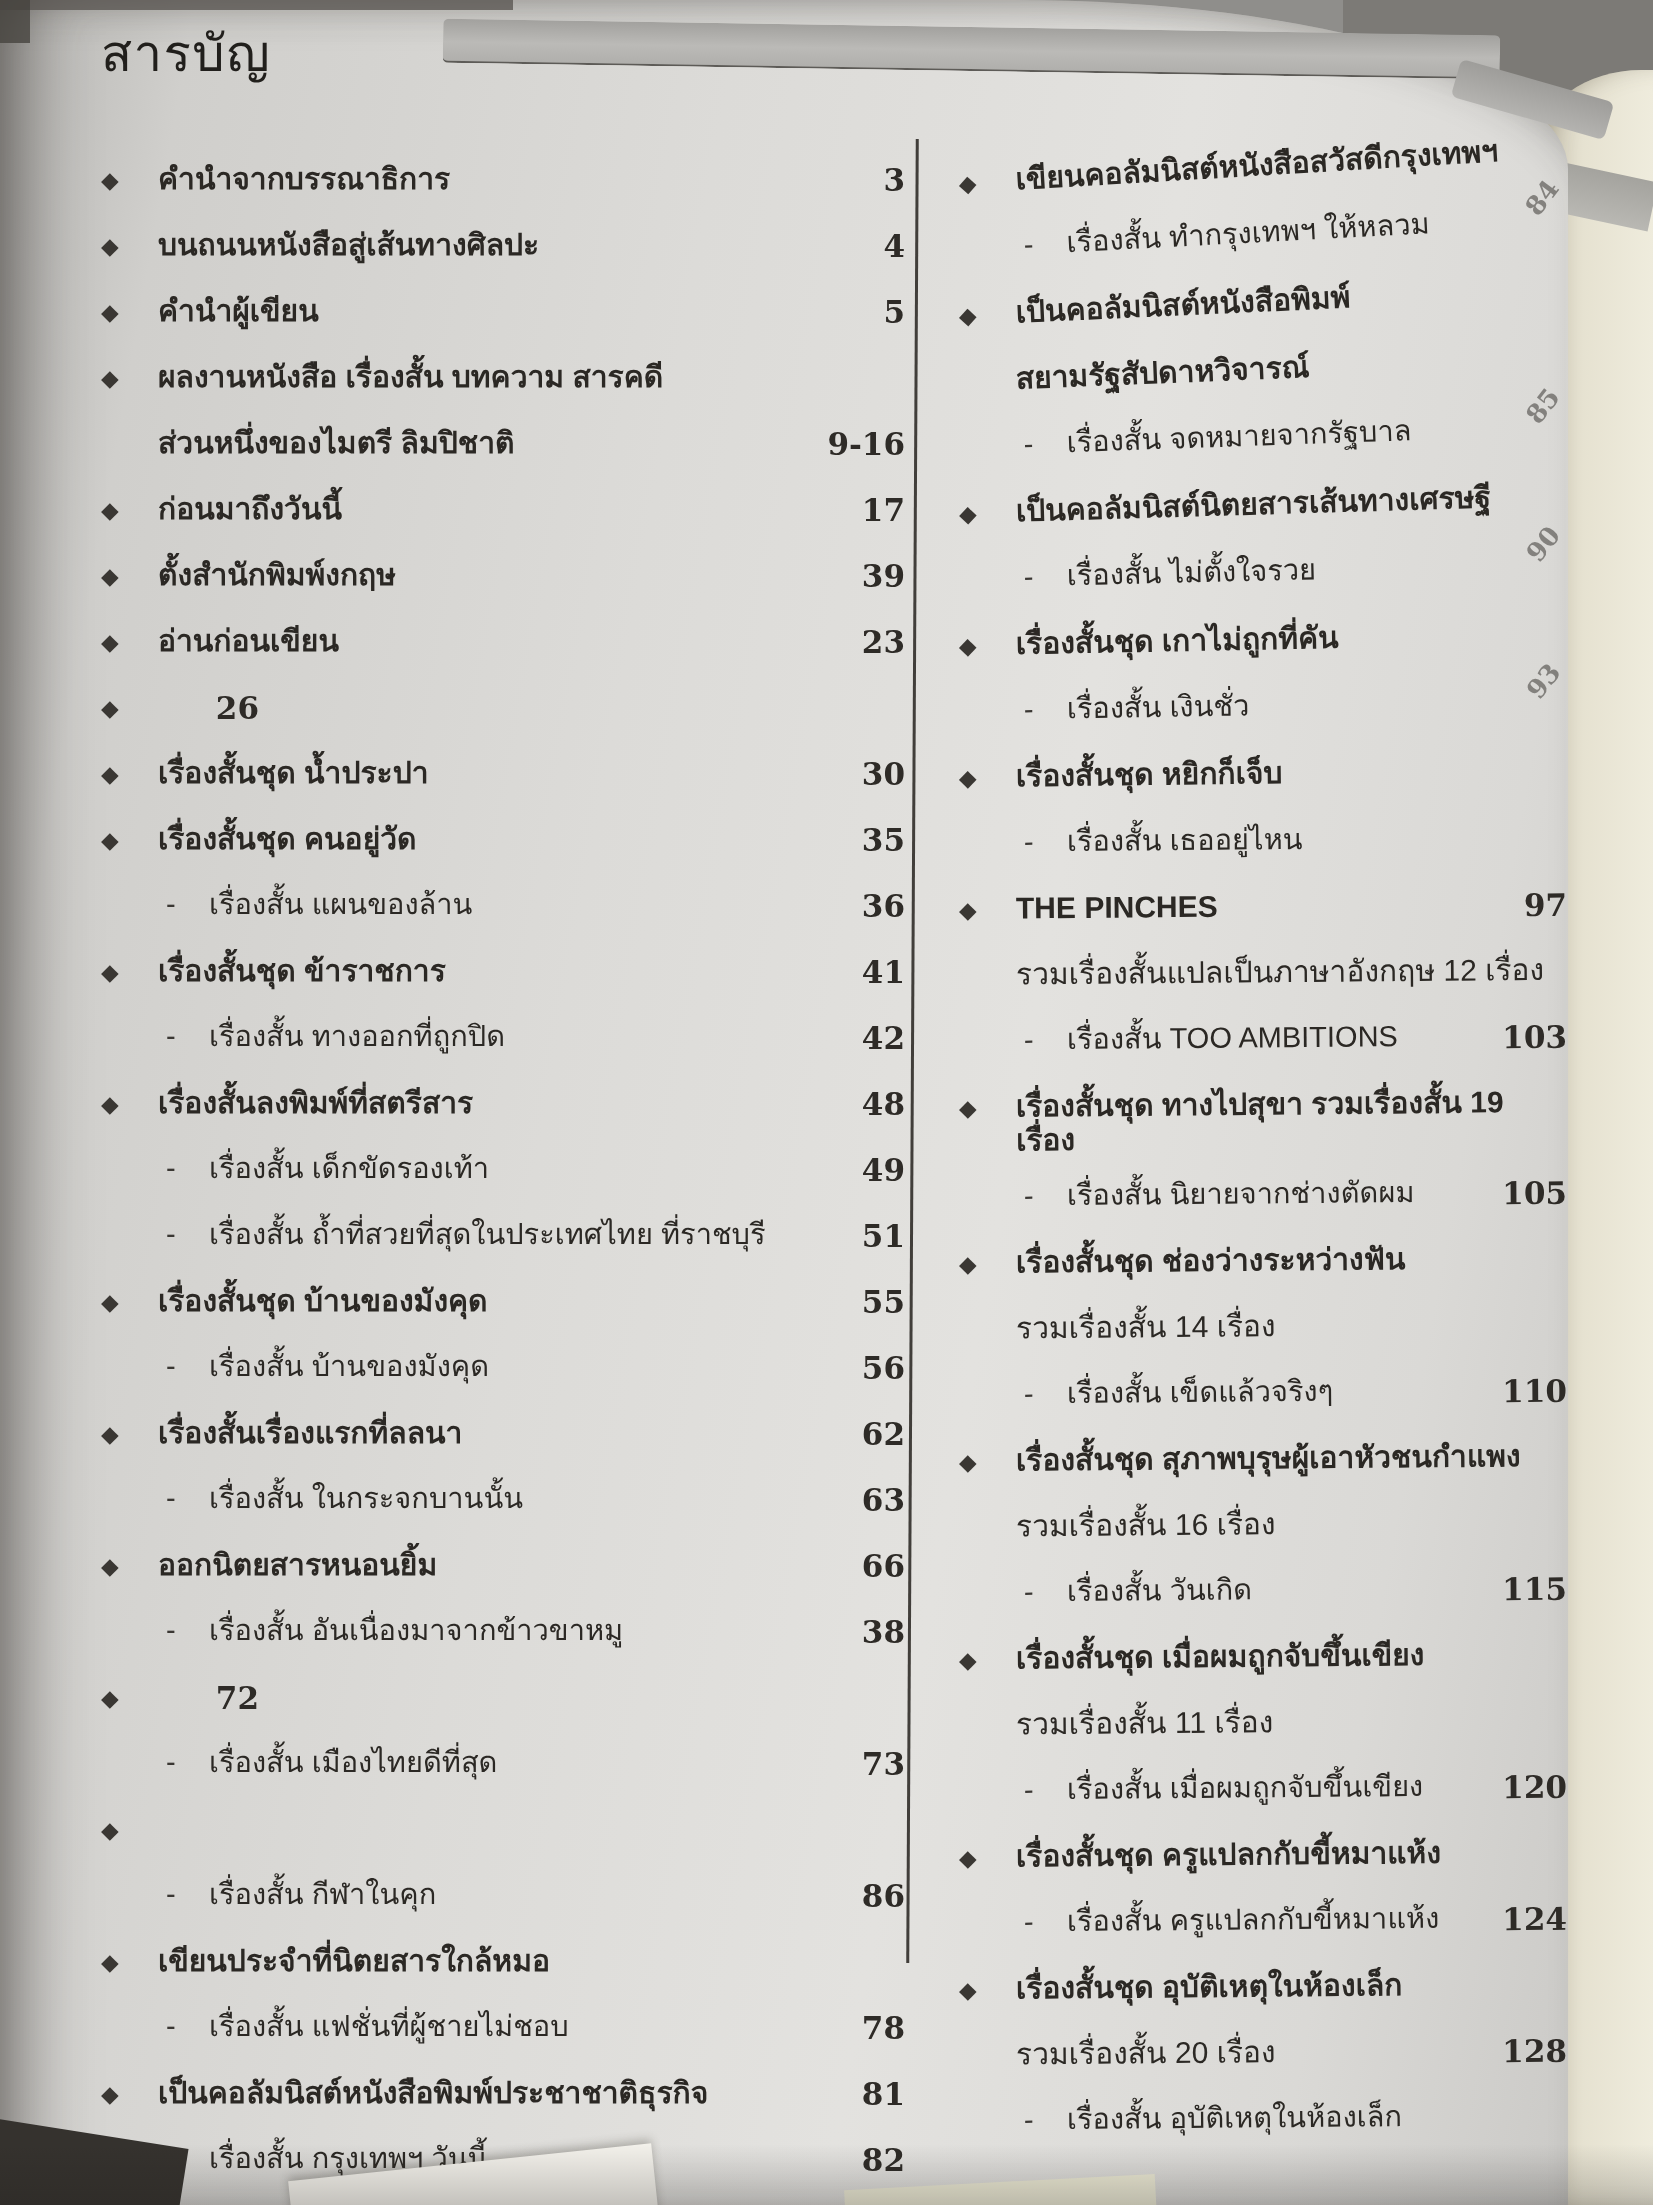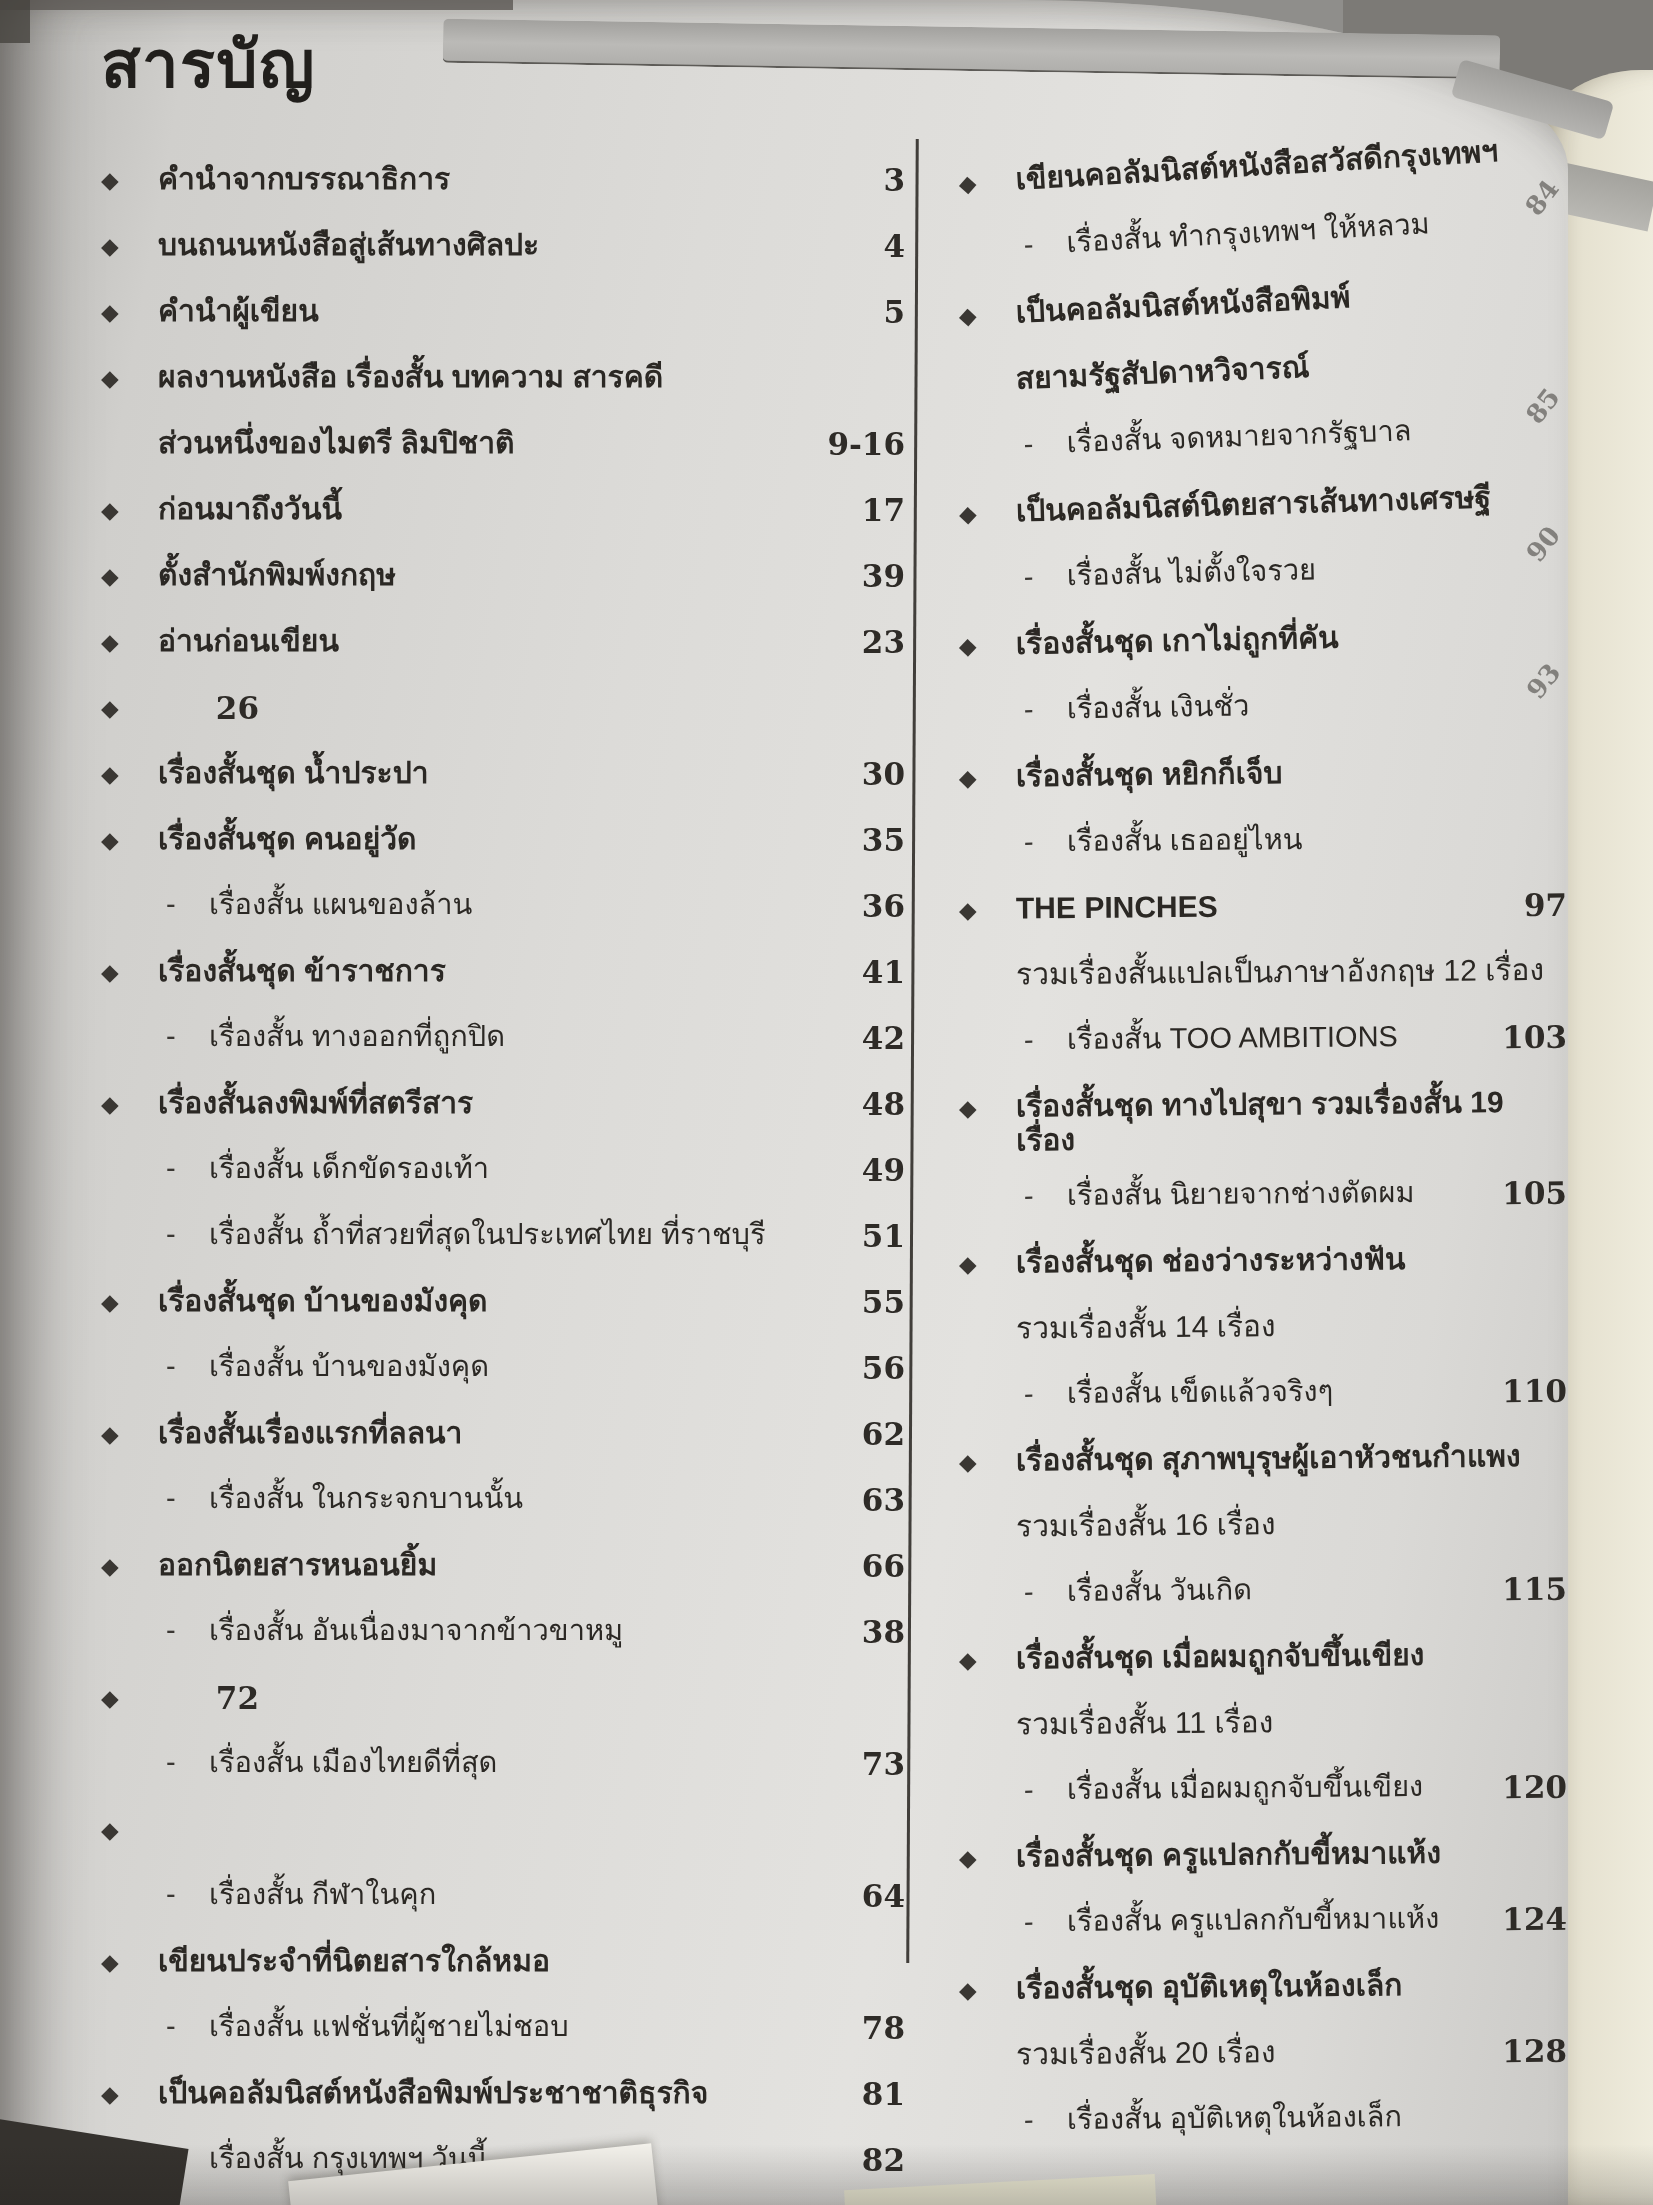--- a/index.html
+++ b/index.html
@@ -20,21 +20,21 @@
   
   .page{position:absolute;left:0;top:0;bottom:0;right:86px;
       background:linear-gradient(100deg,#b7b6b3 0%,#d0cfcc 10%,#dcdbd8 38%,#e3e2df 62%,#dad9d6 85%,#cbcac7 100%);
       border-top-right-radius:554px 169px;
       box-shadow:inset 64px 0 74px -47px rgba(38,34,30,.6),
                  inset 0 31px 47px -32px rgba(38,34,30,.4);}
 
   .top-strip{position:absolute;left:0;top:0;width:513px;height:9.5px;background:#55524e;opacity:.75;}
   .corner-nub{position:absolute;left:0;top:0;width:30px;height:43px;background:#46433f;opacity:.8;}
 
-  .page-title{position:absolute;left:101px;top:12px;font-size:65px;font-weight:700;
+  .page-title{position:absolute;left:101px;top:12px;font-size:51px;font-weight:400;
       color:#211f1c;letter-spacing:1.4px;}
   .title-bar{position:absolute;left:443px;top:27px;width:1057px;height:42px;border-radius:5.4px;
       background:linear-gradient(#a2a19e,#bbbab7 55%,#b0afac);
       border-bottom:2.7px solid #5d5b57;transform:rotate(.9deg);}
   .curl-band{position:absolute;left:1453px;top:80px;width:159px;height:39px;
       background:linear-gradient(#9e9d9a,#b4b3b0);transform:rotate(16deg);border-radius:6.8px;}
 
   .divider{position:absolute;left:911px;top:139px;width:2.7px;height:1824px;background:#413e3a;
       transform:rotate(.3deg);}
 
@@ -219,21 +219,21 @@
           <span class="bullet">-</span>
           <span class="txt"><span>เรื่องสั้น เมืองไทยดีที่สุด</span></span>
           <span class="num">73</span>
         </div>
         <div class="row main">
           <span class="bullet">◆</span>
         </div>
         <div class="row sub">
           <span class="bullet">-</span>
           <span class="txt"><span>เรื่องสั้น กีฬาในคุก</span></span>
-          <span class="num">64</span>
+          <span class="num">86</span>
         </div>
         <div class="row main">
           <span class="bullet">◆</span>
           <span class="txt"><span class="b">เขียนประจำที่นิตยสารใกล้หมอ</span></span>
         </div>
         <div class="row sub">
           <span class="bullet">-</span>
           <span class="txt"><span>เรื่องสั้น แฟชั่นที่ผู้ชายไม่ชอบ</span></span>
           <span class="num">78</span>
         </div>

